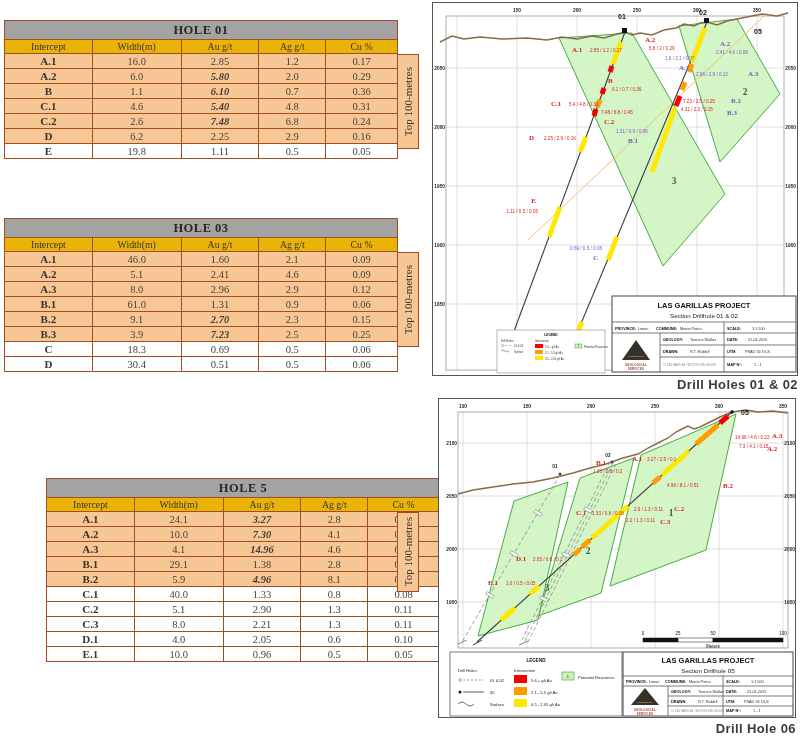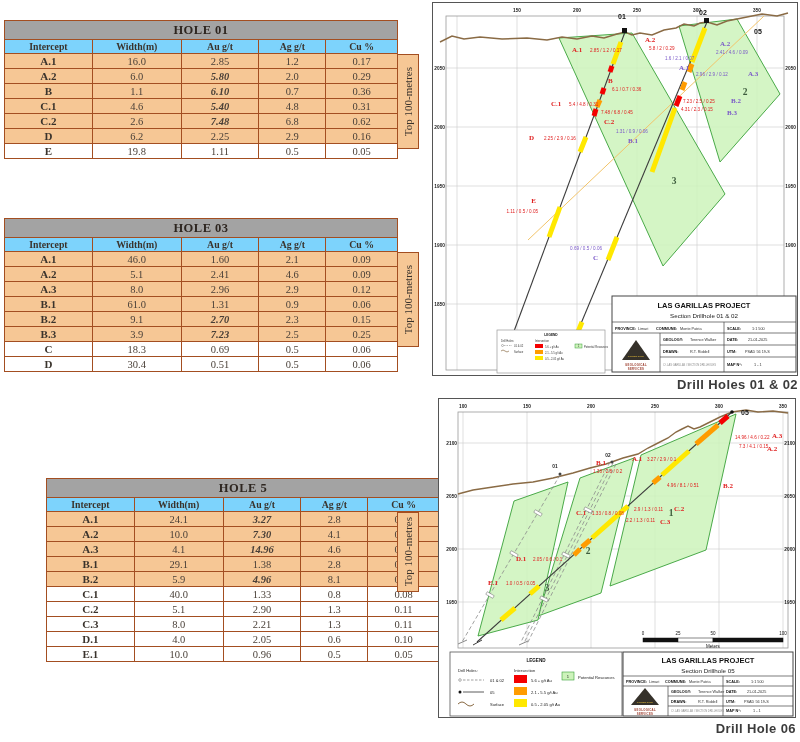--- a/index.html
+++ b/index.html
@@ -7,21 +7,21 @@
        font-family:"Liberation Sans",sans-serif;overflow:hidden;}
   .page{position:absolute;inset:0;}
 
   
   .table-block{position:absolute;left:4px;width:394px;}
   .table-block table{border-collapse:collapse;width:100%;
        font-family:"Liberation Serif",serif;color:#4a4038;}
   .table-block th,.table-block td{border:1.6px solid #a34e21;padding:0 4px;}
   .table-block th.title{height:18px;font-size:12.5px;font-weight:bold;color:#2e2620;
        letter-spacing:.5px;background:#a3a3a3;}
-  .table-block tr.cols th{height:13px;font-size:9.8px;font-weight:bold;color:#3a332c;background:#7dd3fc;}
+  .table-block tr.cols th{height:13px;font-size:9.8px;font-weight:normal;color:#3a332c;background:#eab308;}
   .table-block td{height:14px;font-size:10.5px;text-align:center;background:#fff;}
   .table-block tr.hl td{background:#f6c795;}
   .table-block td.ic{font-weight:bold;font-size:11px;color:#3a332c;}
   .table-block td.b{font-weight:bold;font-style:italic;}
   .side-tab{position:absolute;left:393.4px;width:20px;background:#f6c795;
        border:1.6px solid #a34e21;display:flex;align-items:center;justify-content:center;}
   .side-tab span{writing-mode:vertical-rl;transform:rotate(180deg);
        font-family:"Liberation Serif",serif;font-size:11px;color:#3a332c;white-space:nowrap;}
 
   
@@ -110,21 +110,21 @@
             <td>4.6</td>
             <td class="b">5.40</td>
             <td>4.8</td>
             <td>0.31</td>
           </tr>
           <tr class="hl">
             <td class="ic">C.2</td>
             <td>2.6</td>
             <td class="b">7.48</td>
             <td>6.8</td>
-            <td>0.62</td>
+            <td>0.24</td>
           </tr>
           <tr class="hl">
             <td class="ic">D</td>
             <td>6.2</td>
             <td>2.25</td>
             <td>2.9</td>
             <td>0.16</td>
           </tr>
           <tr>
             <td class="ic">E</td>

